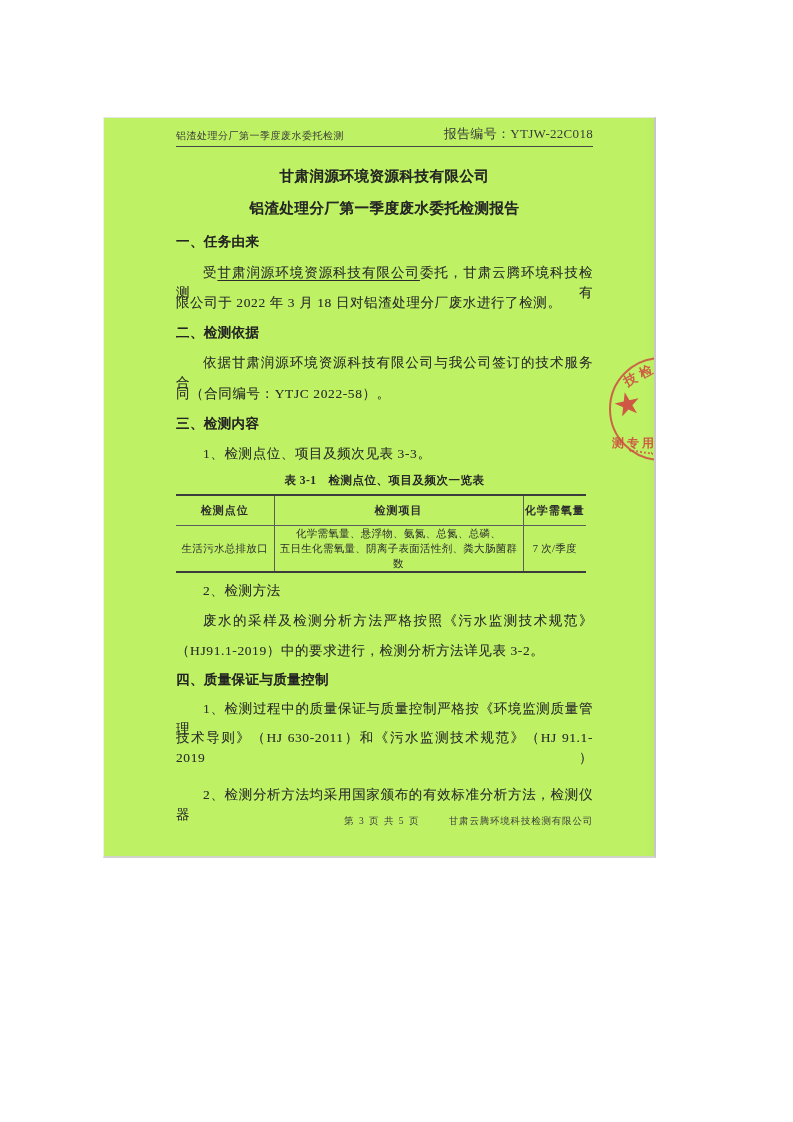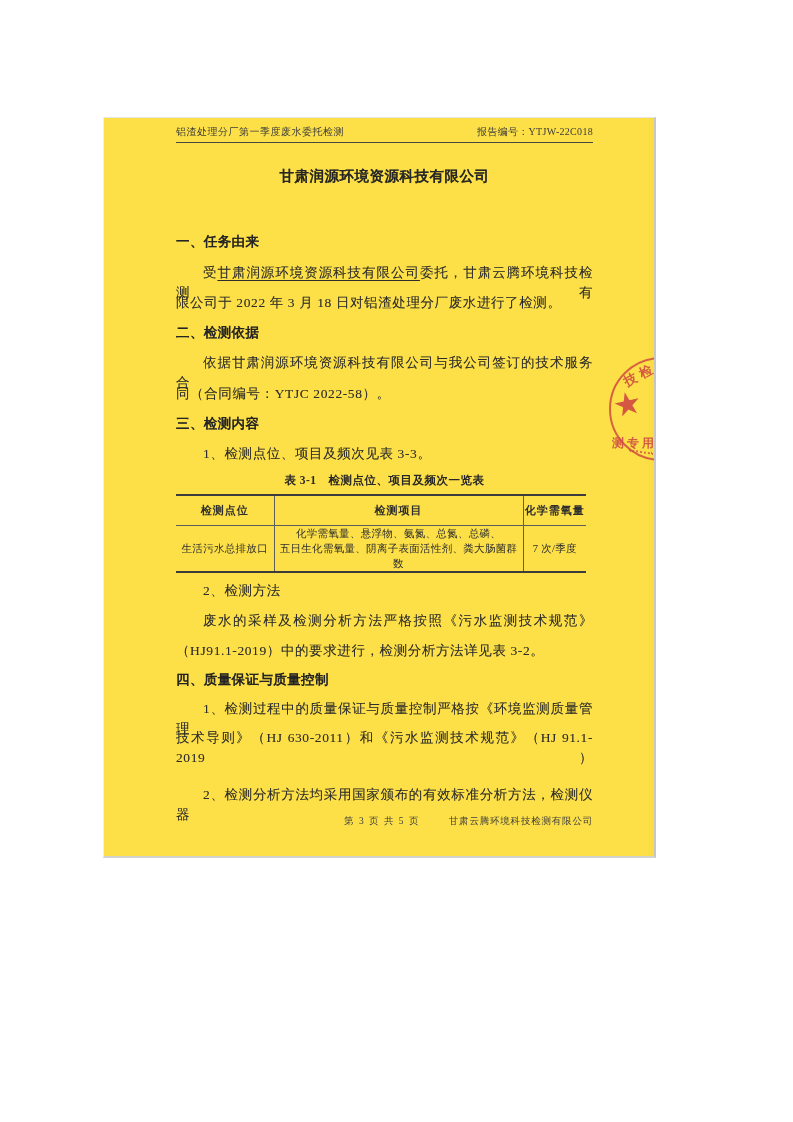--- a/index.html
+++ b/index.html
@@ -6,38 +6,38 @@
   html,body { background:#ffffff; }
   body {
     width:793px; height:1122px; position:relative; overflow:hidden;
     font-family:"Liberation Serif","DejaVu Serif",serif;
   }
   .canvas { position:absolute; left:0; top:0; width:793px; height:1122px; background:#ffffff; }
 
   
   .page {
     position:absolute; left:103px; top:117px; width:553px; height:741px;
-    background:#fde047;
+    background:#bef264;
     border-top:1px solid #e6e6e2;
     border-left:1px solid #f0f0ec;
     border-right:2px solid #c6c6c3;
     border-bottom:2px solid #d2d2cf;
     box-shadow:inset -6px 0 10px -6px rgba(0,0,0,0.05);
     color:#2d2d2d;
     overflow:hidden;
   }
 
   
   .hdr {
     position:absolute; left:72px; top:7px; width:417px;
     display:flex; justify-content:space-between; align-items:flex-end;
     border-bottom:1.2px solid #474747; padding-bottom:3px;
   }
   .hdr .hl { font-size:10px; letter-spacing:0.5px; color:#3a3a3a; }
-  .hdr .hr { font-size:10px; letter-spacing:0.3px; color:#3a3a3a;margin-left:44px; }
+  .hdr .hr { font-size:13px; letter-spacing:0.3px; color:#3a3a3a;margin-left:44px; }
 
   .titleline {
     position:absolute; left:72px; width:417px; text-align:center;
     font-size:14.5px; font-weight:bold; color:#262626; letter-spacing:0.5px;
     text-shadow:0 0 0.5px rgba(0,0,0,0.35);
   }
 
   .line {
     position:absolute; left:72px; width:417px;
     font-size:13.5px; line-height:20px; color:#2d2d2d; letter-spacing:0.6px;
@@ -102,20 +102,21 @@
 
 <div class="canvas">
   <div class="page">
 
     <div class="hdr">
       <span class="hl">铝渣处理分厂第一季度废水委托检测</span>
       <span class="hr">报告编号：YTJW-22C018</span>
     </div>
 
     <div class="titleline" style="top:49px">甘肃润源环境资源科技有限公司</div>
+    <div class="titleline" style="top:81px">铝渣处理分厂第一季度废水委托检测报告</div>
 
     <div class="line heading" style="top:114px">一、任务由来</div>
 
     <div class="line fill indent" style="top:145px"><span>受</span><span class="uline">甘肃润源环境资源科技有限公司</span><span>委托，甘肃云腾环境科技检测有</span></div>
     <div class="line" style="top:175px">限公司于 2022 年 3 月 18 日对铝渣处理分厂废水进行了检测。</div>
 
     <div class="line heading" style="top:205px">二、检测依据</div>
     <div class="line fill indent" style="top:235px">依据甘肃润源环境资源科技有限公司与我公司签订的技术服务合</div>
     <div class="line" style="top:266px">同（合同编号：YTJC 2022-58）。</div>
 

